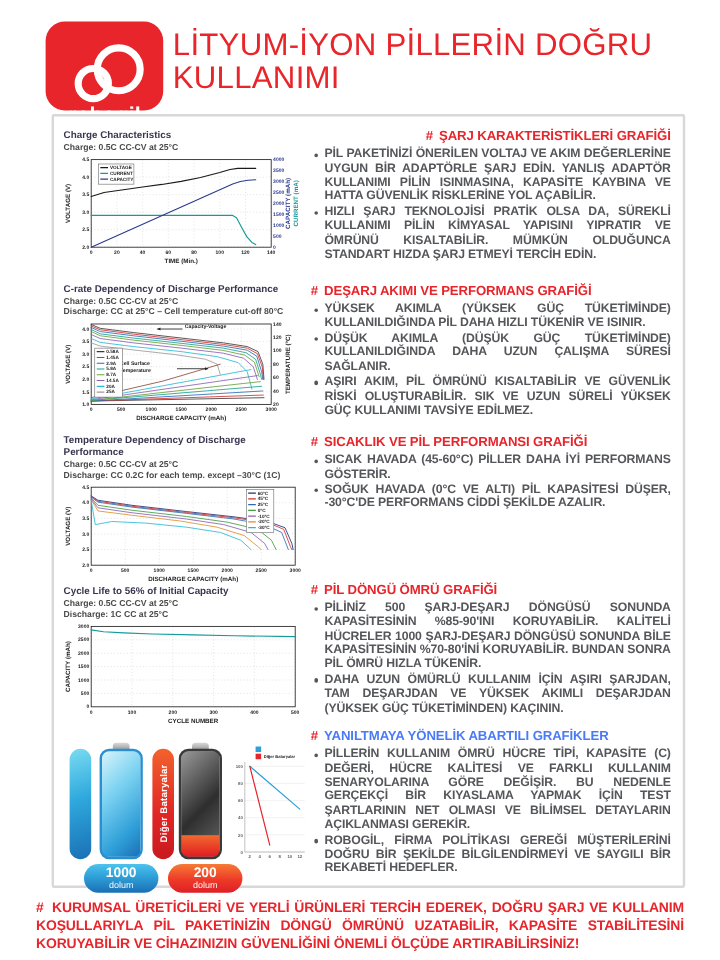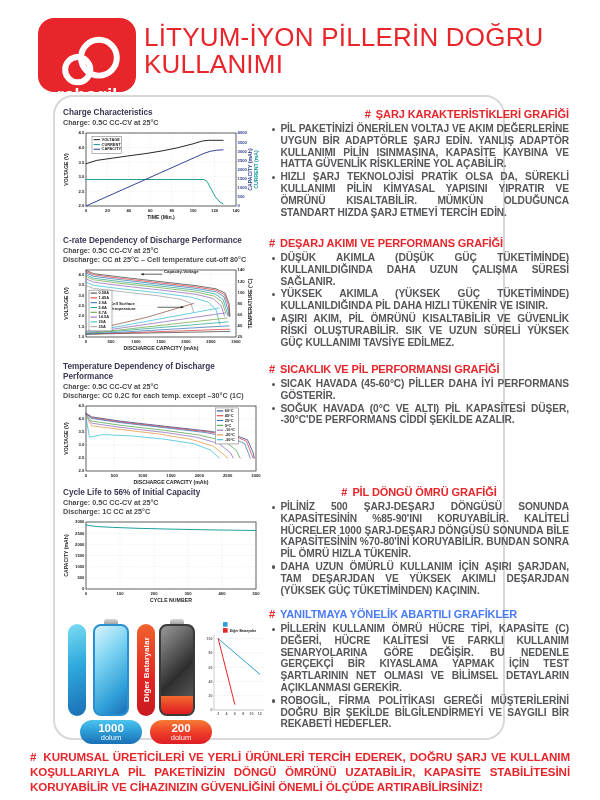--- a/index.html
+++ b/index.html
@@ -5,21 +5,21 @@
   html,body{margin:0;padding:0;background:#ffffff;}
   body{width:600px;height:800px;position:relative;font-family:"Liberation Sans",sans-serif;-webkit-font-smoothing:antialiased;}
   .page{position:absolute;inset:0;background:#fff;overflow:hidden;}
 
   
   .logo{position:absolute;left:38px;top:18px;width:74px;height:74px;background:#e8252b;border-radius:16px;padding-left:24px;}
   .logo svg{position:absolute;inset:0;}
   .title{position:absolute;left:144px;top:24px;width:440px;color:#e8252b;font-weight:400;font-size:26px;line-height:27px;letter-spacing:.2px;}
 
   
-  .card{position:absolute;left:53px;top:95px;width:452px;height:645px;border:2px solid #d8d8d8;border-radius:20px;background:#fff;box-sizing:border-box;}
+  .card{position:absolute;left:43px;top:95px;width:528px;height:645px;border:2px solid #d8d8d8;border-radius:2px;background:#fff;box-sizing:border-box;}
   .leftcol{position:absolute;left:8px;top:0;width:206px;height:100%;}
   .rightcol{position:absolute;left:214px;top:0;width:300px;height:100%;}
 
   .cblock{position:absolute;left:0;width:200px;}
   .ctitle{font-size:8.2px;font-weight:700;color:#3b3550;line-height:10px;}
   .csub{font-size:7.2px;font-weight:600;color:#4a4a4a;line-height:9px;}
   .cblock svg{display:block;margin-top:2px;font-family:inherit;}
 
   
   .section{position:absolute;left:0;width:300px;}
@@ -382,44 +382,44 @@
           </div>
           <div class="bullet">
             <span class="dot"></span>
             <div class="btext">HIZLI ŞARJ TEKNOLOJİSİ PRATİK OLSA DA, SÜREKLİ KULLANIMI PİLİN KİMYASAL YAPISINI YIPRATIR VE ÖMRÜNÜ KISALTABİLİR. MÜMKÜN OLDUĞUNCA STANDART HIZDA ŞARJ ETMEYİ TERCİH EDİN.</div>
           </div>
         </div>
         <div class="section" style="top: 140px;">
           <div class="heading" style="color: rgb(232, 37, 43);"><span class="hash">#</span><span>DEŞARJ AKIMI VE PERFORMANS GRAFİĞİ</span></div>
           <div class="bullet">
             <span class="dot"></span>
+            <div class="btext">YÜKSEK AKIMLA (YÜKSEK GÜÇ TÜKETİMİNDE) KULLANILDIĞINDA PİL DAHA HIZLI TÜKENİR VE ISINIR.</div>
+          </div>
+          <div class="bullet">
+            <span class="dot"></span>
             <div class="btext">DÜŞÜK AKIMLA (DÜŞÜK GÜÇ TÜKETİMİNDE) KULLANILDIĞINDA DAHA UZUN ÇALIŞMA SÜRESİ SAĞLANIR.</div>
-          </div>
-          <div class="bullet">
-            <span class="dot"></span>
-            <div class="btext">YÜKSEK AKIMLA (YÜKSEK GÜÇ TÜKETİMİNDE) KULLANILDIĞINDA PİL DAHA HIZLI TÜKENİR VE ISINIR.</div>
           </div>
           <div class="bullet">
             <span class="dot"></span>
             <div class="btext">AŞIRI AKIM, PİL ÖMRÜNÜ KISALTABİLİR VE GÜVENLİK RİSKİ OLUŞTURABİLİR. SIK VE UZUN SÜRELİ YÜKSEK GÜÇ KULLANIMI TAVSİYE EDİLMEZ.</div>
           </div>
         </div>
         <div class="section" style="top: 266px;">
           <div class="heading" style="color: rgb(232, 37, 43);"><span class="hash">#</span><span>SICAKLIK VE PİL PERFORMANSI GRAFİĞİ</span></div>
           <div class="bullet">
             <span class="dot"></span>
             <div class="btext">SICAK HAVADA (45-60°C) PİLLER DAHA İYİ PERFORMANS GÖSTERİR.</div>
           </div>
           <div class="bullet">
             <span class="dot"></span>
             <div class="btext">SOĞUK HAVADA (0°C VE ALTI) PİL KAPASİTESİ DÜŞER, -30°C'DE PERFORMANS CİDDİ ŞEKİLDE AZALIR.</div>
           </div>
         </div>
         <div class="section" style="top: 389px;">
-          <div class="heading" style="color: rgb(232, 37, 43); text-align: center;"><span class="hash">#</span><span>PİL DÖNGÜ ÖMRÜ GRAFİĞİ</span></div>
+          <div class="heading" style="color: rgb(232, 37, 43);"><span class="hash">#</span><span>PİL DÖNGÜ ÖMRÜ GRAFİĞİ</span></div>
           <div class="bullet">
             <span class="dot"></span>
             <div class="btext">PİLİNİZ 500 ŞARJ-DEŞARJ DÖNGÜSÜ SONUNDA KAPASİTESİNİN %85-90'INI KORUYABİLİR. KALİTELİ HÜCRELER 1000 ŞARJ-DEŞARJ DÖNGÜSÜ SONUNDA BİLE KAPASİTESİNİN %70-80'İNİ KORUYABİLİR. BUNDAN SONRA PİL ÖMRÜ HIZLA TÜKENİR.</div>
           </div>
           <div class="bullet">
             <span class="dot"></span>
             <div class="btext">DAHA UZUN ÖMÜRLÜ KULLANIM İÇİN AŞIRI ŞARJDAN, TAM DEŞARJDAN VE YÜKSEK AKIMLI DEŞARJDAN (YÜKSEK GÜÇ TÜKETİMİNDEN) KAÇININ.</div>
           </div>
         </div>
         <div class="section" style="top: 511px;">

